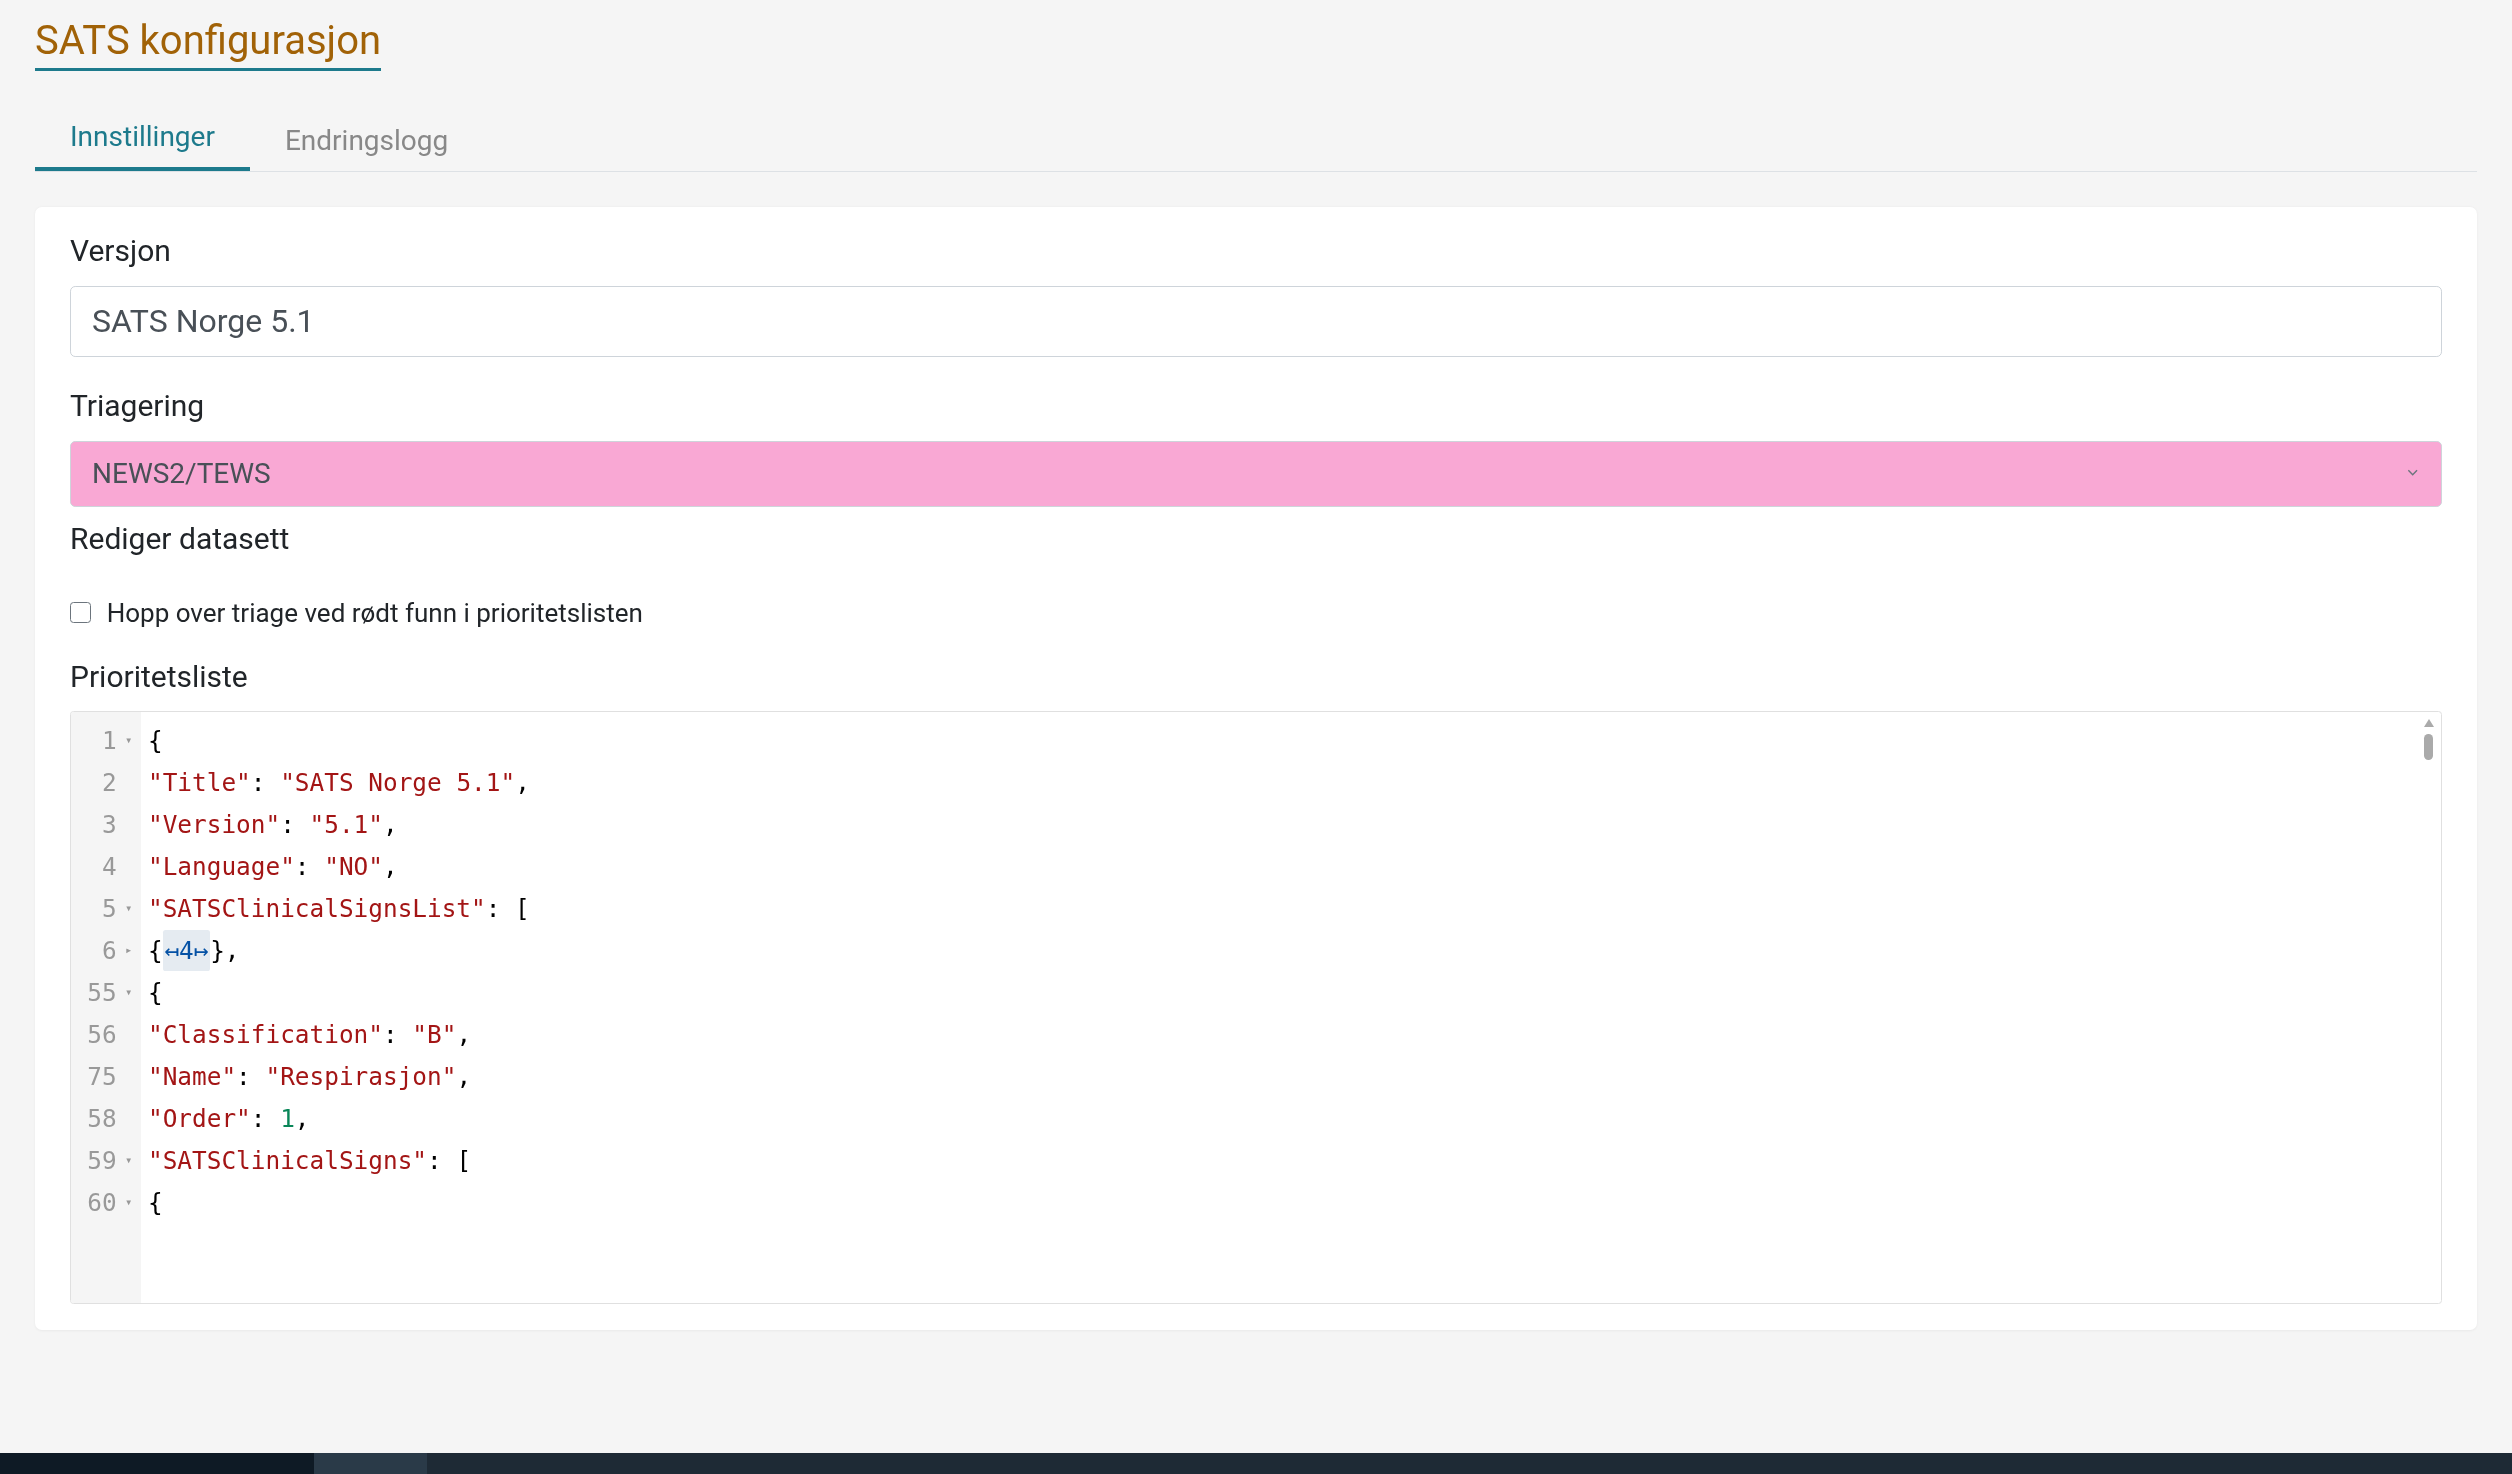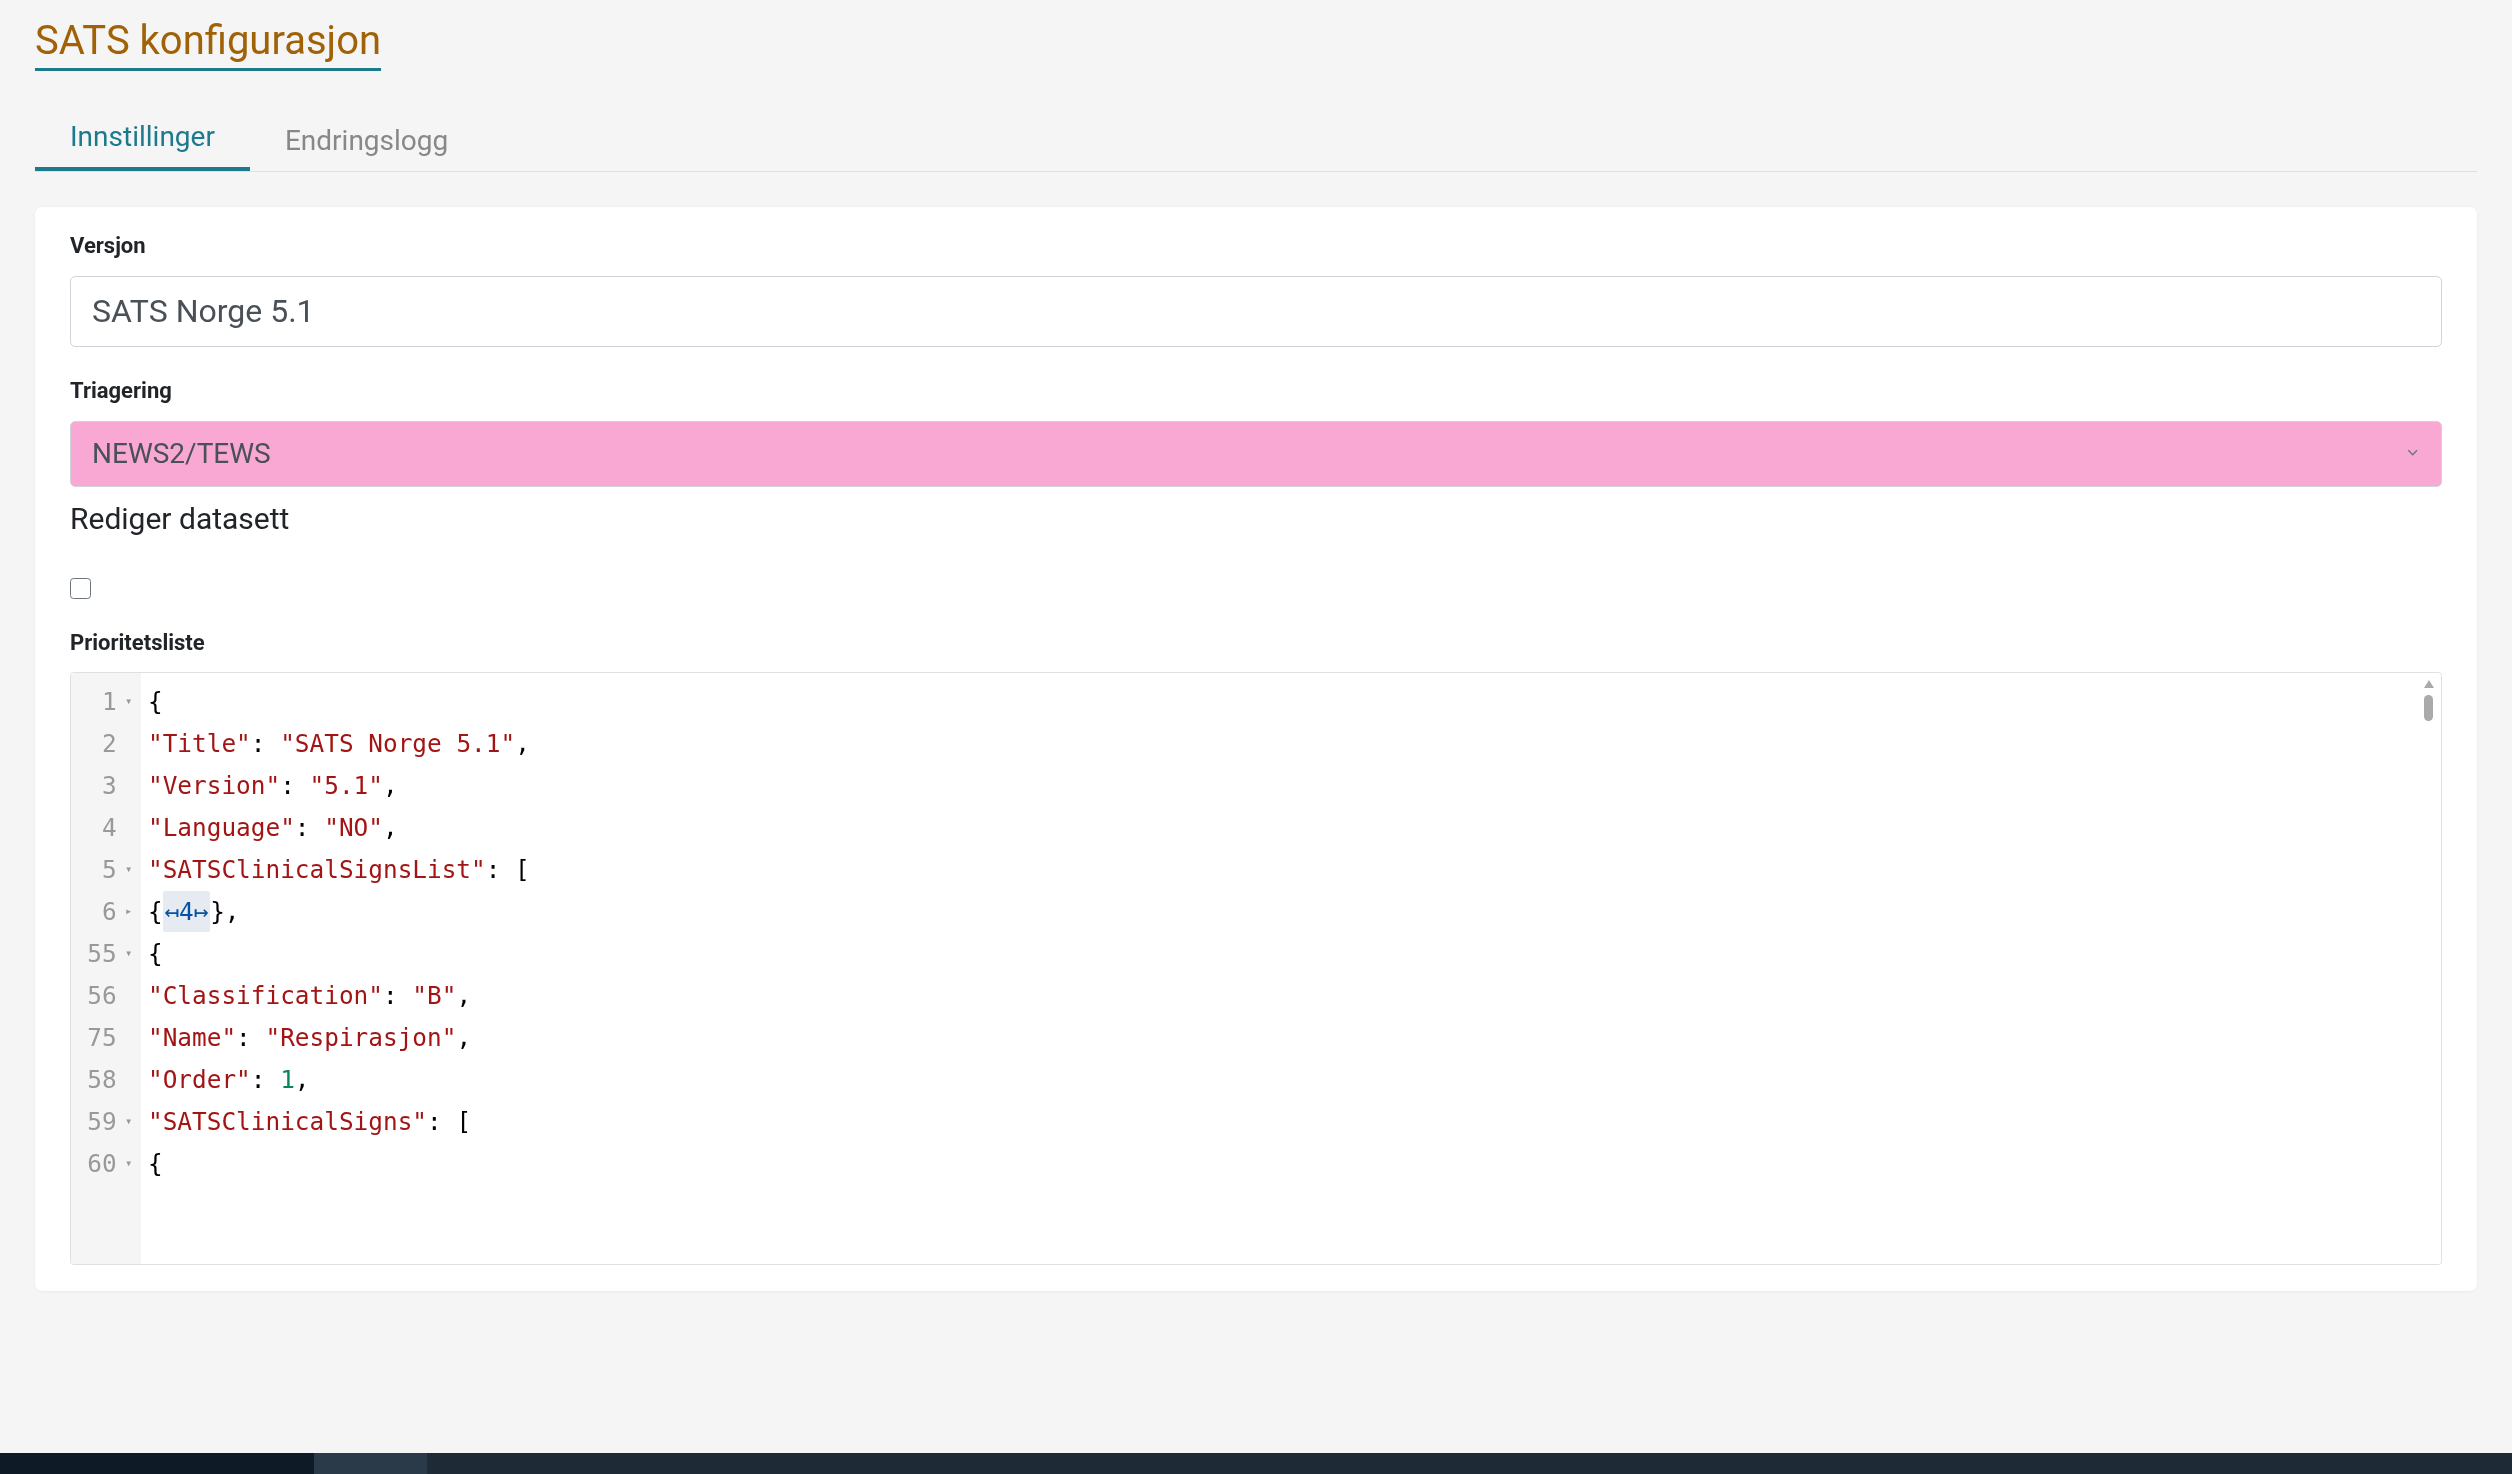--- a/index.html
+++ b/index.html
@@ -53,22 +53,22 @@
     }
     
     .panel {
       background: #fff;
       border-radius: 7px;
       padding: 26px 35px;
       box-shadow: 0 0.9px 2.6px rgba(0,0,0,0.05);
     }
     
     .field-label {
-      font-size: 22px;
-      font-weight: 700;
+      font-size: 30px;
+      font-weight: 400;
       color: #212529;
       margin-bottom: 17.4px;
       display: block;
     }
     
     .field-input {
       width: 100%;
       padding: 15.7px 21px;
       font-size: 32px;
       border: 0.9px solid #ced4da;
@@ -261,20 +261,21 @@
         <svg width="17.4" height="17.4" viewBox="0 0 24 24" fill="none" stroke="currentColor" stroke-width="2">
           <polyline points="6 9 12 15 18 9"></polyline>
         </svg>
       </span>
     </div>
     
     <span class="link-text">Rediger datasett</span>
     
     <div class="checkbox-row">
       <div class="checkbox"></div>
+      <span class="checkbox-label">Hopp over triage ved rødt funn i prioritetslisten</span>
     </div>
     
     <label class="field-label">Prioritetsliste</label>
     
     <div class="code-editor">
       <div class="gutter">
         <div class="gutter-line">
             <span>1</span>
             <span class="fold-arrow">▾</span>
           </div>

